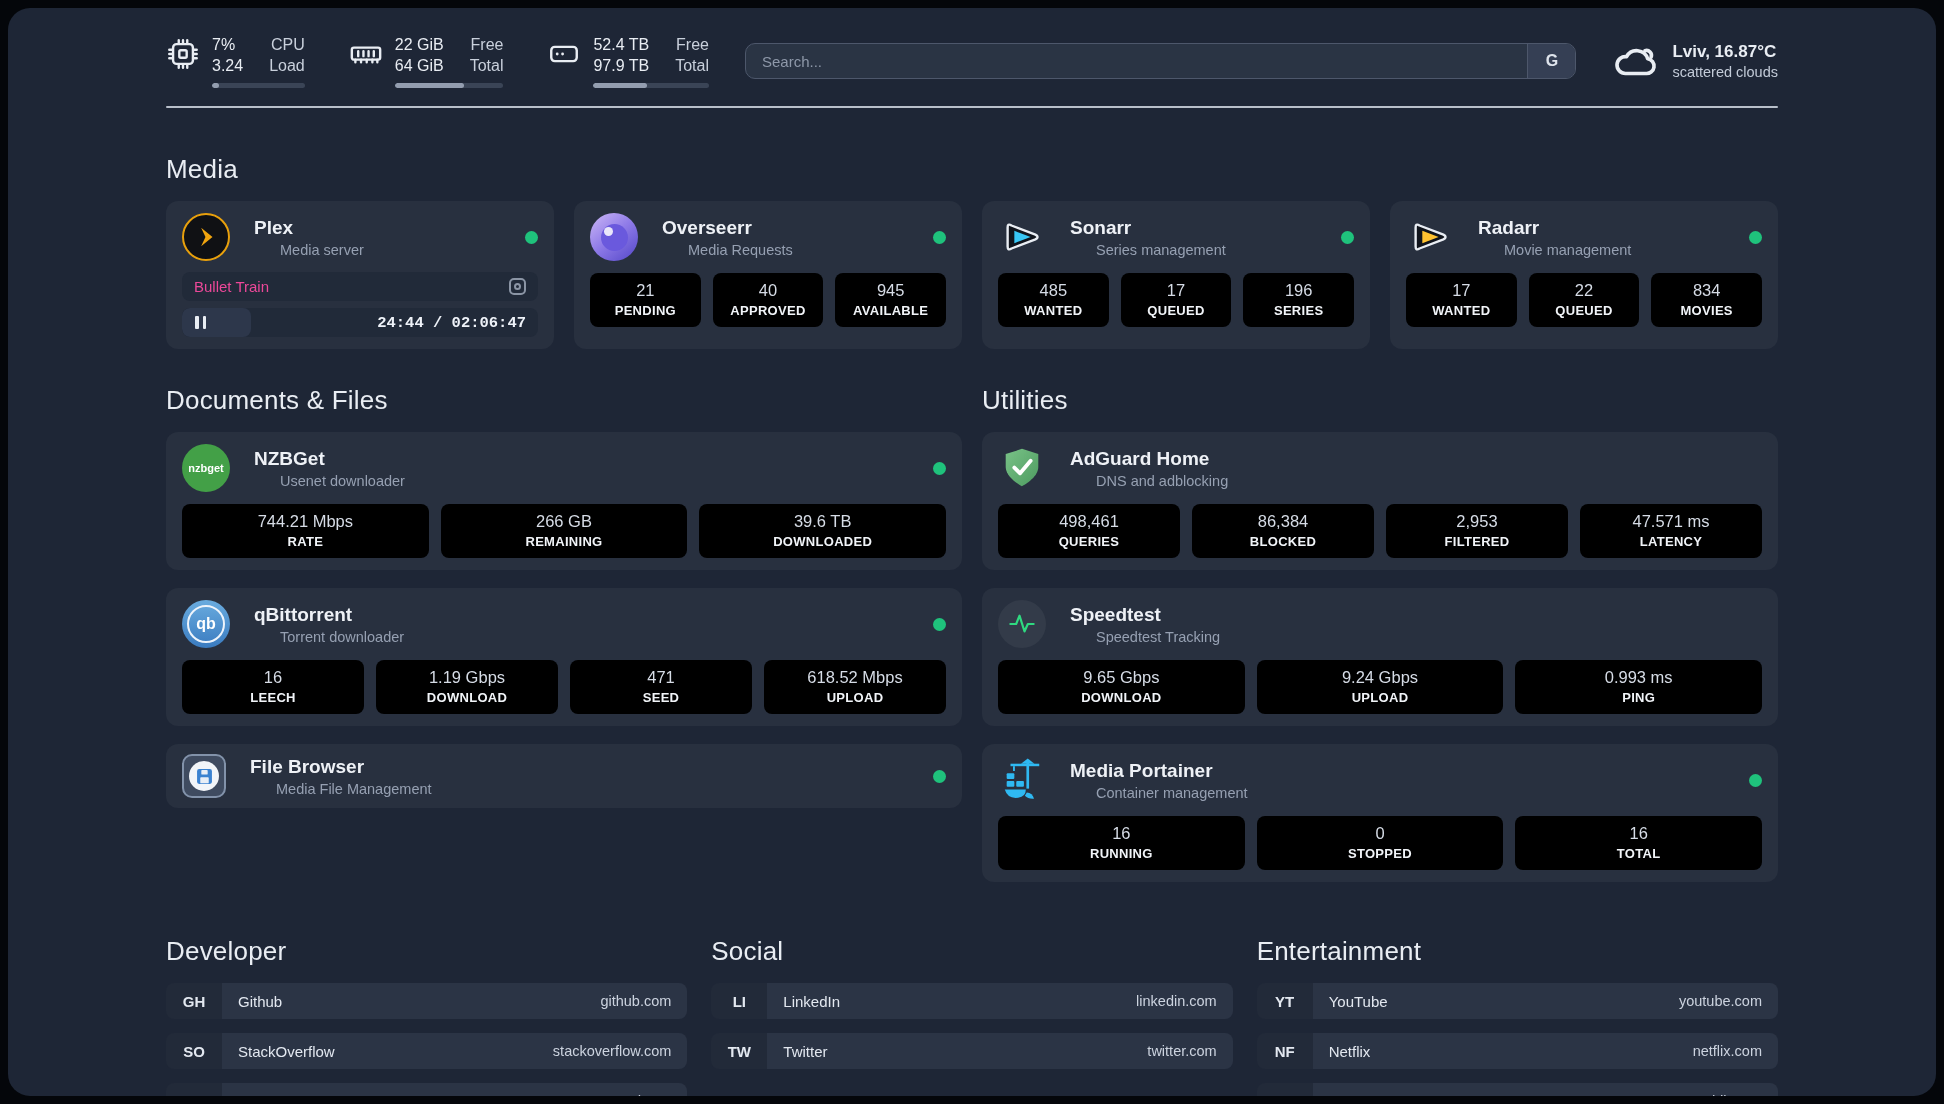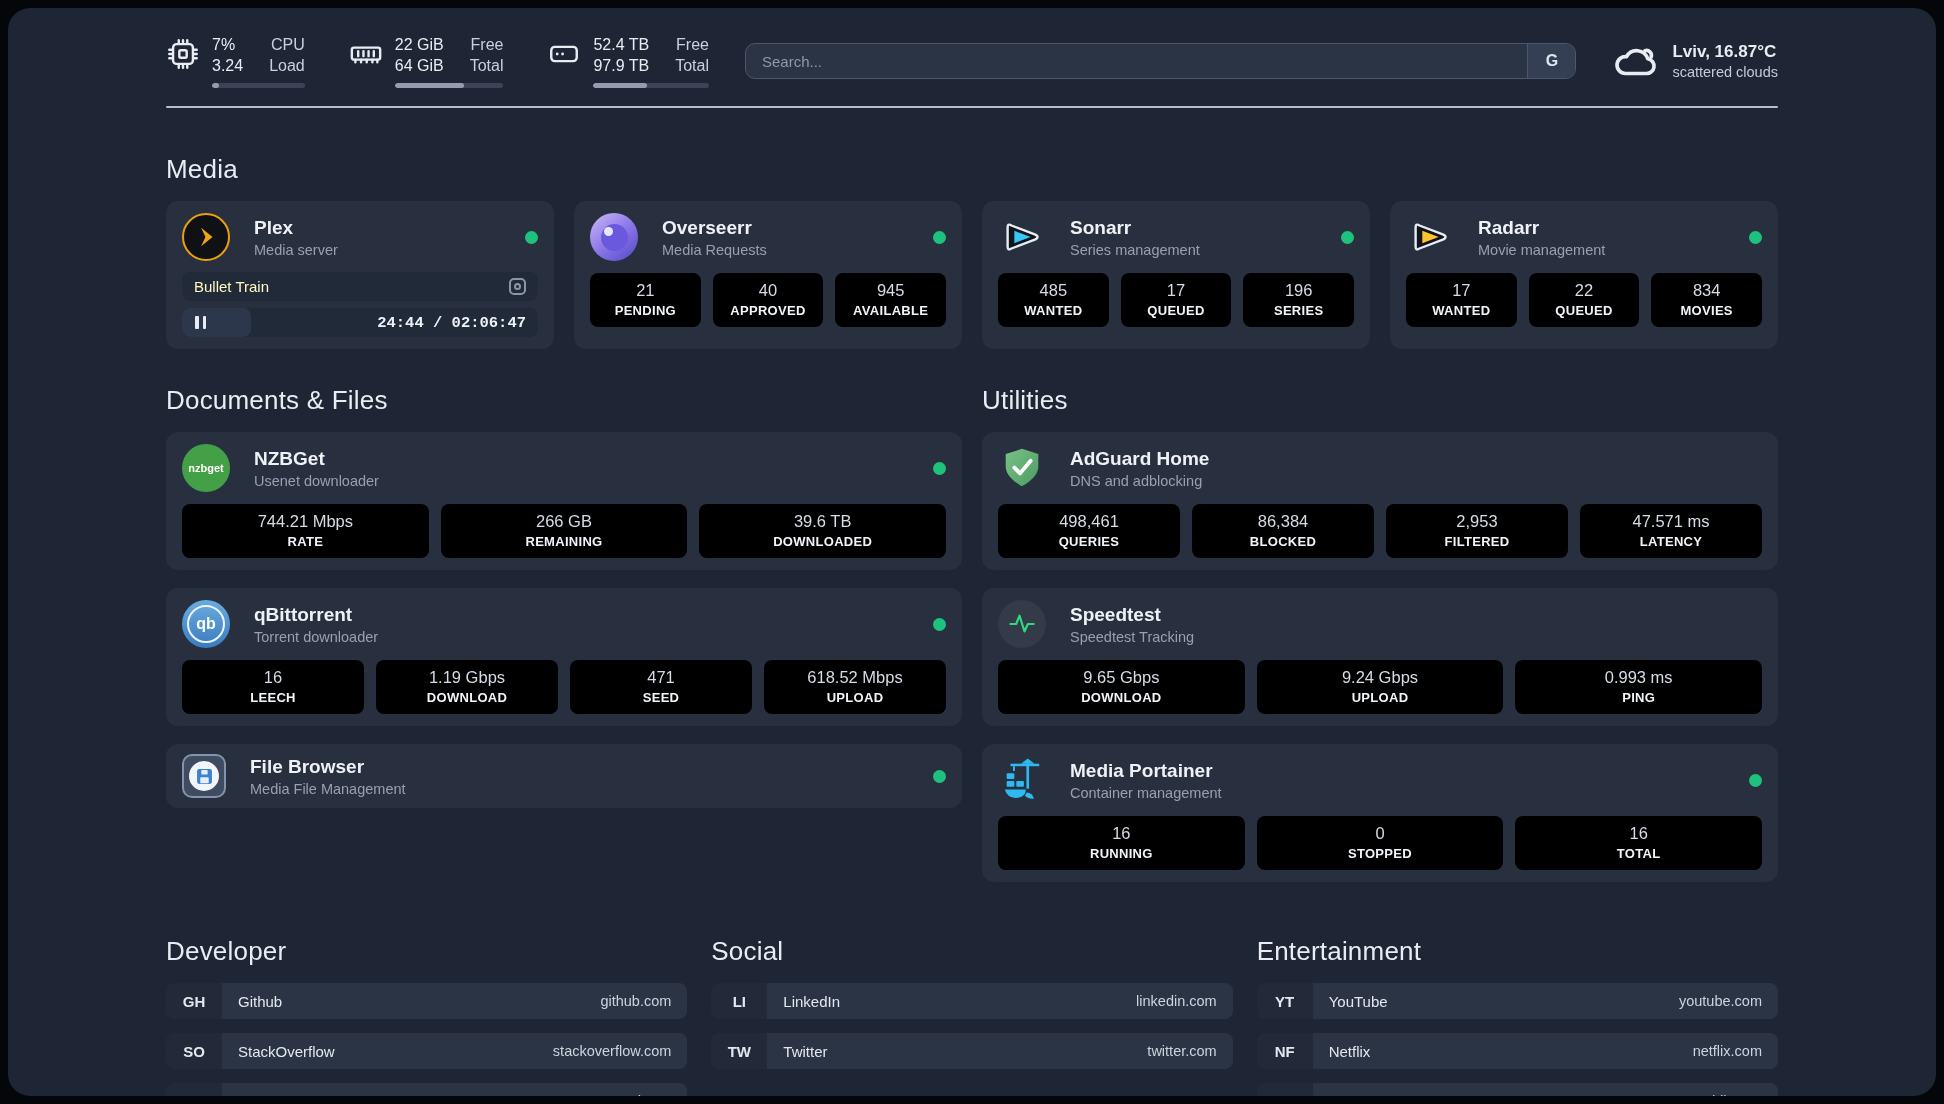--- a/index.html
+++ b/index.html
@@ -31,33 +31,33 @@
   .divider { margin-top: 18px; height: 2px; background: #c6ccd7; border-radius: 1px; opacity: .92; }
 
   
   .section-title { font-size: 26px; color: #e9edf3; font-weight: 500; letter-spacing: .2px; margin-bottom: 16px; }
   .media-section { margin-top: 46px; }
   .media-grid { display: grid; grid-template-columns: repeat(4, 1fr); gap: 20px; }
 
   .card { background: #28303f; border-radius: 12px; padding: 12px 16px; cursor: pointer; }
   .card-head { display: flex; align-items: center; gap: 24px; }
   .head-text .svc-name { font-size: 19px; font-weight: 600; color: #eef1f6; }
-  .head-text .svc-sub { font-size: 14.5px; color: #96a0b2; margin-top: 3px; }
+  .head-text .svc-sub { font-size: 14.5px; color: #96a0b2; margin-top: 3px; margin-left: 26px; }
   .status-dot { width: 13px; height: 13px; border-radius: 50%; background: #1fc27c; margin-left: auto; flex: none; }
 
   .stat-grid { display: grid; gap: 12px; margin-top: 12px; }
   .cols-3 { grid-template-columns: repeat(3, 1fr); }
   .cols-4 { grid-template-columns: repeat(4, 1fr); }
   .tile { background: #000000; border-radius: 8px; text-align: center; padding: 8px 4px 9px; }
   .tile-value { font-size: 16.5px; color: #d6dce6; }
   .tile-label { font-size: 13px; font-weight: 700; color: #f1f4f8; margin-top: 3px; letter-spacing: .3px; }
 
   
   .np-row { height: 29px; background: #212a39; border-radius: 8px; display: flex; align-items: center; padding: 0 12px; margin-top: 11px; }
-  .np-title { font-size: 15px; color: #fef9c3; }
+  .np-title { font-size: 15px; color: #ec4899; }
   .session-icon { margin-left: auto; width: 17px; height: 17px; border: 2px solid #8b95a5; border-radius: 5px; display: flex; align-items: center; justify-content: center; }
   .session-icon i { width: 7px; height: 7px; border: 2px solid #8b95a5; border-radius: 50%; }
   .np-progress { position: relative; height: 29px; background: #212a39; border-radius: 8px; margin-top: 7px; display: flex; align-items: center; overflow: hidden; }
   .np-fill { position: absolute; left: 0; top: 0; bottom: 0; background: #2d374b; border-radius: 8px; }
   .pause-icon { position: relative; display: flex; gap: 4px; margin-left: 13px; }
   .pause-icon i { width: 3.5px; height: 13px; background: #e9edf3; border-radius: 1px; }
   .np-time { position: relative; margin-left: auto; margin-right: 12px; font-size: 15.5px; font-weight: 600; color: #eef2f8; font-family: Liberation Mono, monospace; }
 
   
   .icon-48 { width: 48px; height: 48px; flex: none; display: flex; align-items: center; justify-content: center; }

